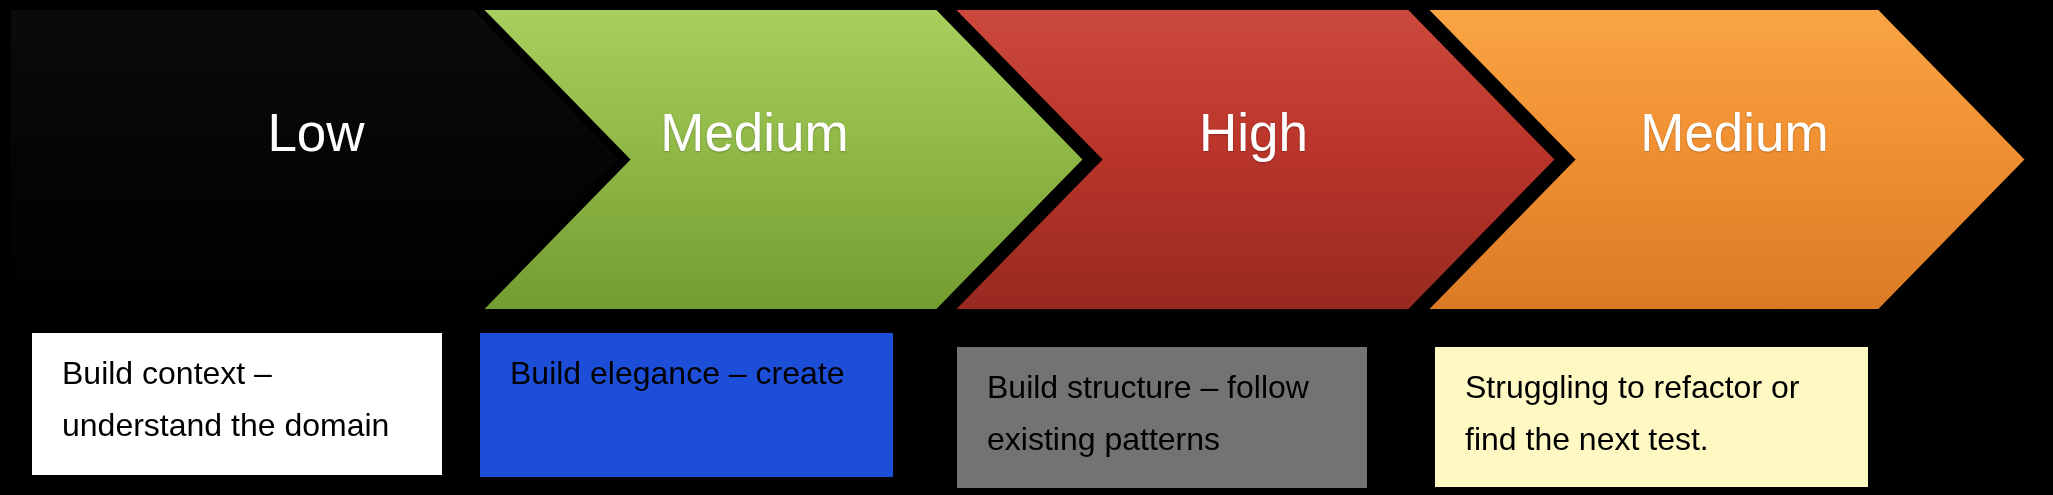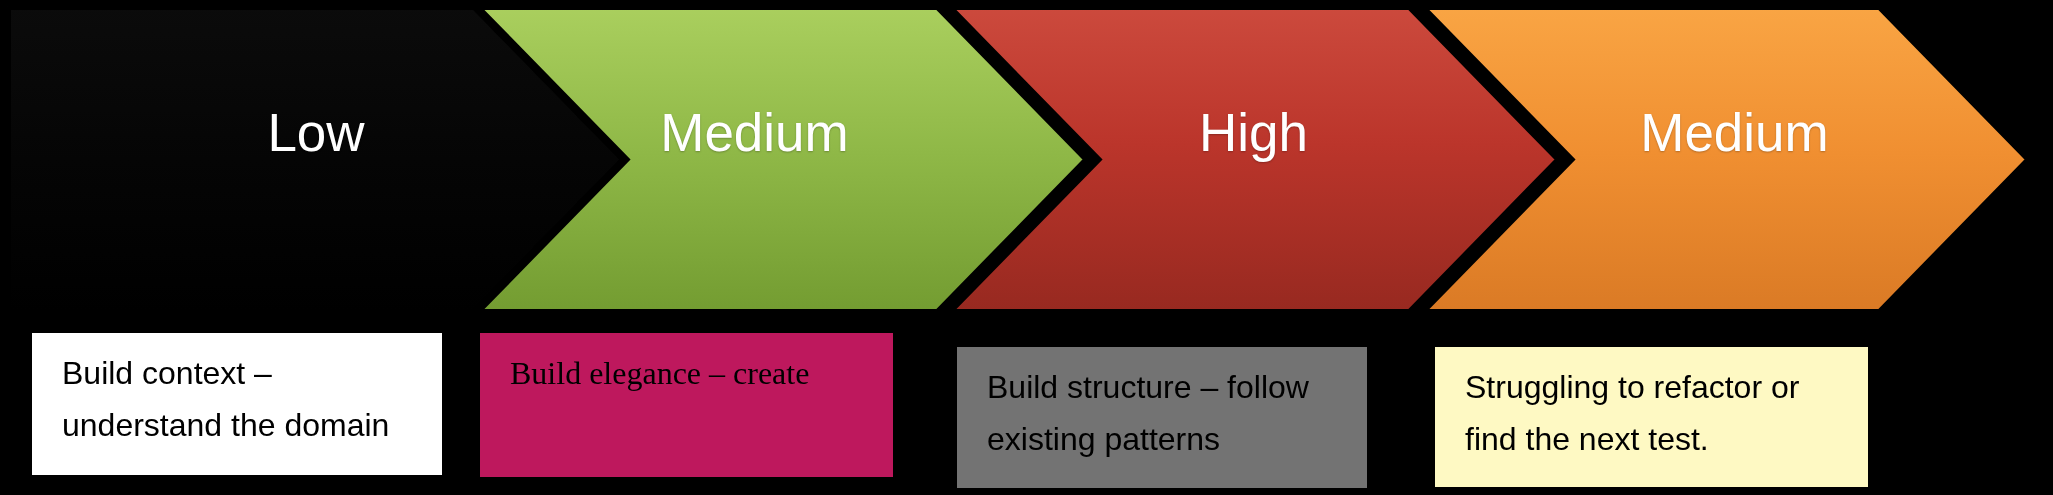--- a/index.html
+++ b/index.html
@@ -96,21 +96,21 @@
 
   <div class="chev-label" style="left: 947px; width: 613px; color: rgb(255, 255, 255);">High</div>
 
   <div class="chev-label" style="left: 1428px; width: 613px; color: rgb(255, 255, 255);">Medium</div>
 
   <div class="note" style="left: 32px; top: 333px; width: 410px; height: 142px; background: rgb(255, 255, 255); color: rgb(0, 0, 0);">
     <div class="line">Build context –</div>
     <div class="line">understand the domain</div>
   </div>
 
-  <div class="note" style="left: 480px; top: 333px; width: 413px; height: 144px; background: #be185d; color: rgb(0, 0, 0); font-family: Liberation Serif, serif;">
+  <div class="note" style="left: 480px; top: 333px; width: 413px; height: 144px; background: #1d4ed8; color: rgb(0, 0, 0);">
     <div class="line">Build elegance – create</div>
   </div>
 
   <div class="note" style="left: 957px; top: 347px; width: 410px; height: 141px; background: #737373; color: rgb(0, 0, 0);">
     <div class="line">Build structure – follow</div>
     <div class="line">existing patterns</div>
   </div>
 
   <div class="note" style="left: 1435px; top: 347px; width: 433px; height: 140px; background: #fef9c3; color: rgb(0, 0, 0);">
     <div class="line">Struggling to refactor or</div>

